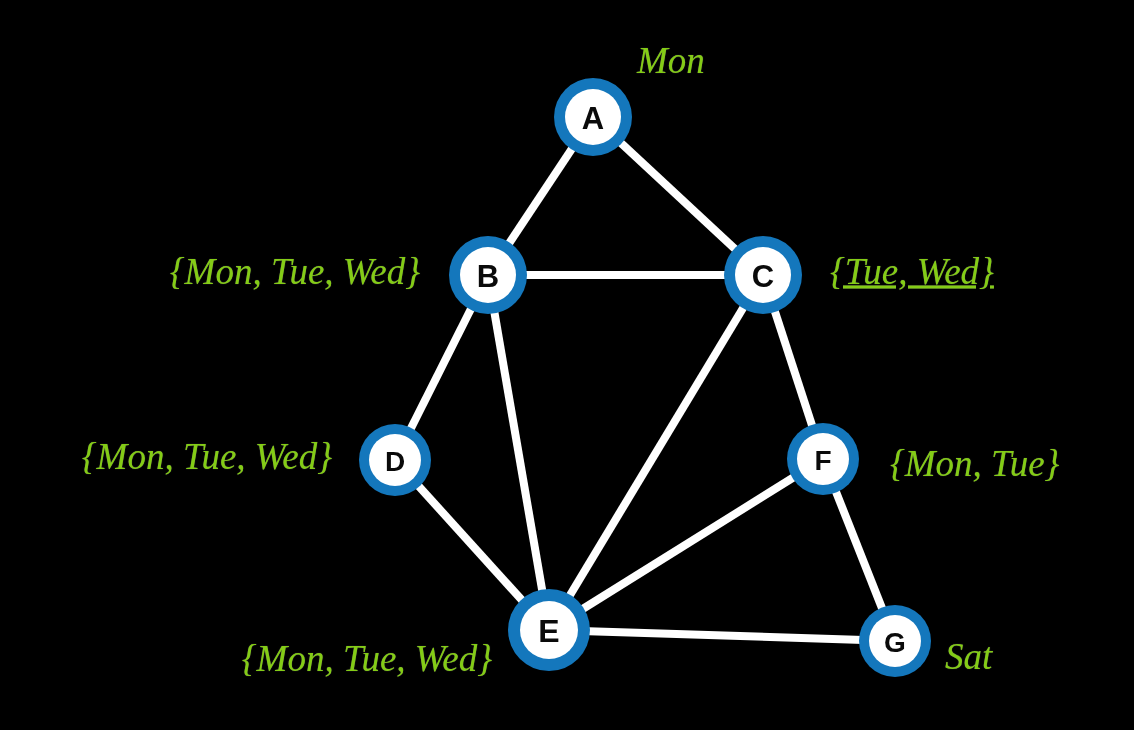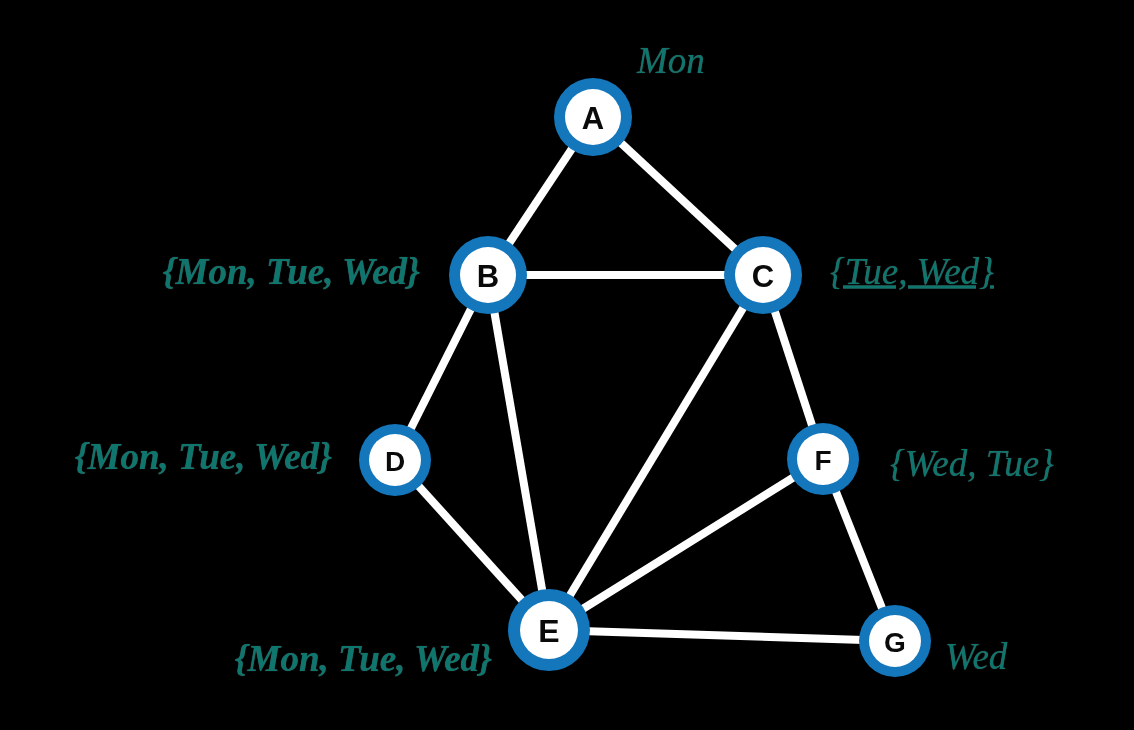--- a/index.html
+++ b/index.html
@@ -42,32 +42,31 @@
   .node-letter {
     fill: #0a0a0a;
     font-family: "Liberation Sans", "DejaVu Sans", sans-serif;
     font-weight: bold;
     text-anchor: middle;
     dominant-baseline: central;
     letter-spacing: 0px;
   }
   .domain-label {
     position: absolute;
-    color: #0f766e;
+    color: #84cc16;
     font-family: "Liberation Serif", "DejaVu Serif", serif;
     font-style: italic;
     font-size: 37px;
     line-height: 1;
     white-space: nowrap;
     transform: translateY(-50%);
     text-shadow: 0 0 1px rgba(255,255,255,0.35);
   }
   .domain-label.align-right {
     text-align: right;
-    font-weight: bold;
   }
 </style>
 </head>
 <body>
 
 <div id="canvas">
 
   <svg id="graph-svg" viewBox="0 0 1134 730" xmlns="http://www.w3.org/2000/svg">
     <g id="edge-layer">
         <line class="edge-line" x1="593" y1="117" x2="488" y2="275" stroke="#ffffff"></line>
@@ -119,18 +118,18 @@
           <text class="node-letter" x="895" y="642" font-size="28" fill="#0a0a0a">G</text>
         </g>
       </g>
   </svg>
 
   <div id="label-layer">
       <div class="domain-label" style="top: 60px; left: 637px;">Mon</div>
       <div class="domain-label align-right" style="top: 271px; right: 714px;">{Mon, Tue, Wed}</div>
       <div class="domain-label" style="top: 271px; left: 830px; text-decoration: underline;">{Tue, Wed}</div>
       <div class="domain-label align-right" style="top: 456px; right: 802px;">{Mon, Tue, Wed}</div>
-      <div class="domain-label" style="top: 463px; left: 890px;">{Wed, Tue}</div>
+      <div class="domain-label" style="top: 463px; left: 890px;">{Mon, Tue}</div>
       <div class="domain-label align-right" style="top: 658px; right: 642px;">{Mon, Tue, Wed}</div>
-      <div class="domain-label" style="top: 656px; left: 945px;">Wed</div>
+      <div class="domain-label" style="top: 656px; left: 945px;">Sat</div>
     </div>
 
 </div>
 
 </body></html>

